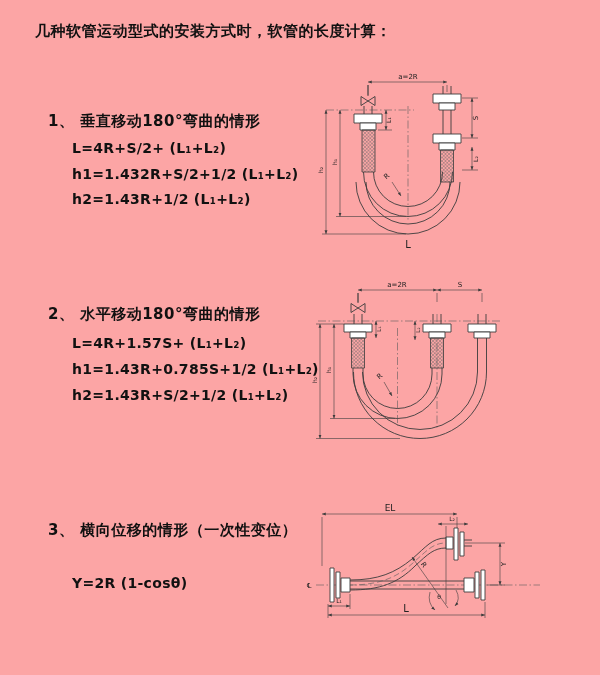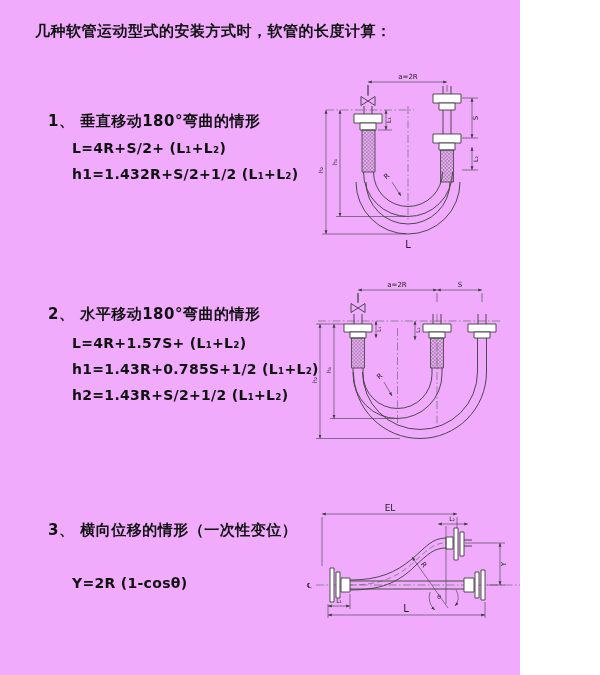--- a/index.html
+++ b/index.html
@@ -1,17 +1,17 @@
 <!DOCTYPE html>
 <html><head>
 <meta charset="utf-8">
 <style>
   html,body { margin:0; padding:0; background:#ffffff; }
   .page {
-    position:relative; width:520px; height:675px; background:#f0abfc;
+    position:relative; width:600px; height:675px; background:#fca5a5;
     font-family:"DejaVu Sans","Liberation Sans",sans-serif;
     color:#1a1a1a; overflow:hidden;
     border-bottom:1px solid #d8d8d8;
   }
   .title {
     position:absolute; left:35px; top:22px;
     font-size:15px; font-weight:700; letter-spacing:0.5px; color:#111;
   }
   .sec-heading {
     position:absolute; left:48px;
@@ -36,20 +36,21 @@
 </head>
 <body>
 
 <div class="page">
 
   <div class="title">几种软管运动型式的安装方式时，软管的长度计算：</div>
 
   <div class="sec-heading" style="top:112px">1、 垂直移动180°弯曲的情形</div>
   <div class="formula" style="top:140px">L=4R+S/2+ (L₁+L₂)</div>
   <div class="formula" style="top:166px">h1=1.432R+S/2+1/2 (L₁+L₂)</div>
+  <div class="formula" style="top:191px">h2=1.43R+1/2 (L₁+L₂)</div>
 
   <div class="sec-heading" style="top:305px">2、 水平移动180°弯曲的情形</div>
   <div class="formula" style="top:335px">L=4R+1.57S+ (L₁+L₂)</div>
   <div class="formula" style="top:361px">h1=1.43R+0.785S+1/2 (L₁+L₂)</div>
   <div class="formula" style="top:387px">h2=1.43R+S/2+1/2 (L₁+L₂)</div>
 
   <div class="sec-heading" style="top:521px">3、 横向位移的情形（一次性变位）</div>
   <div class="formula" style="top:575px">Y=2R (1-cosθ)</div>
 
   <svg class="diagram" style="left:302px; top:70px" width="258" height="185" viewBox="0 0 258 185">

